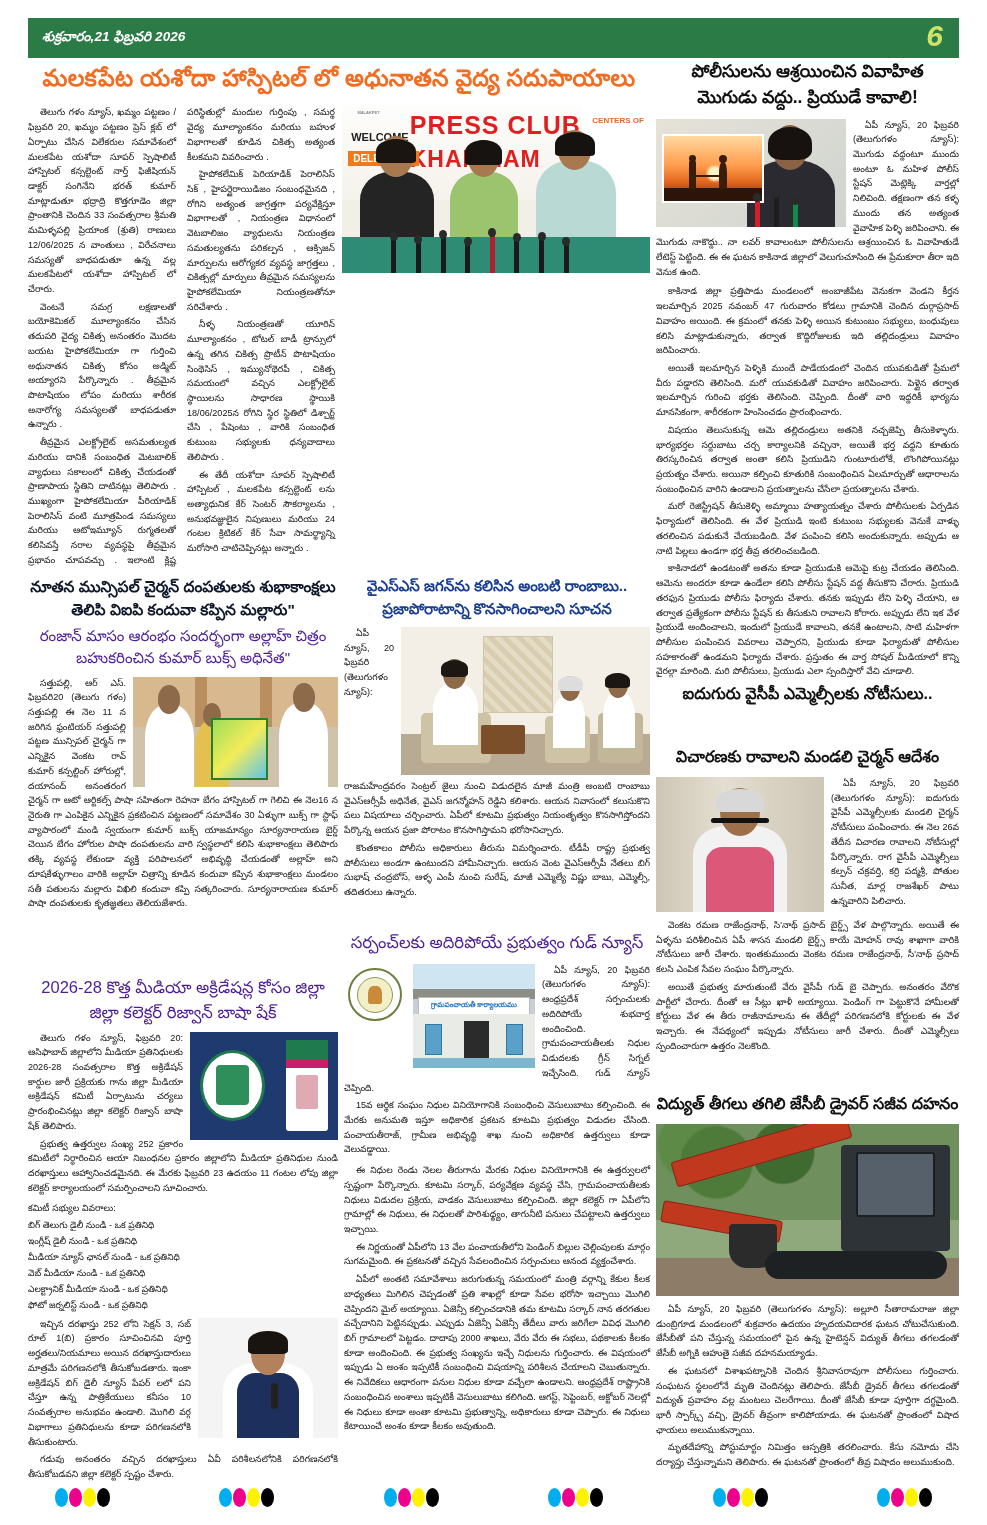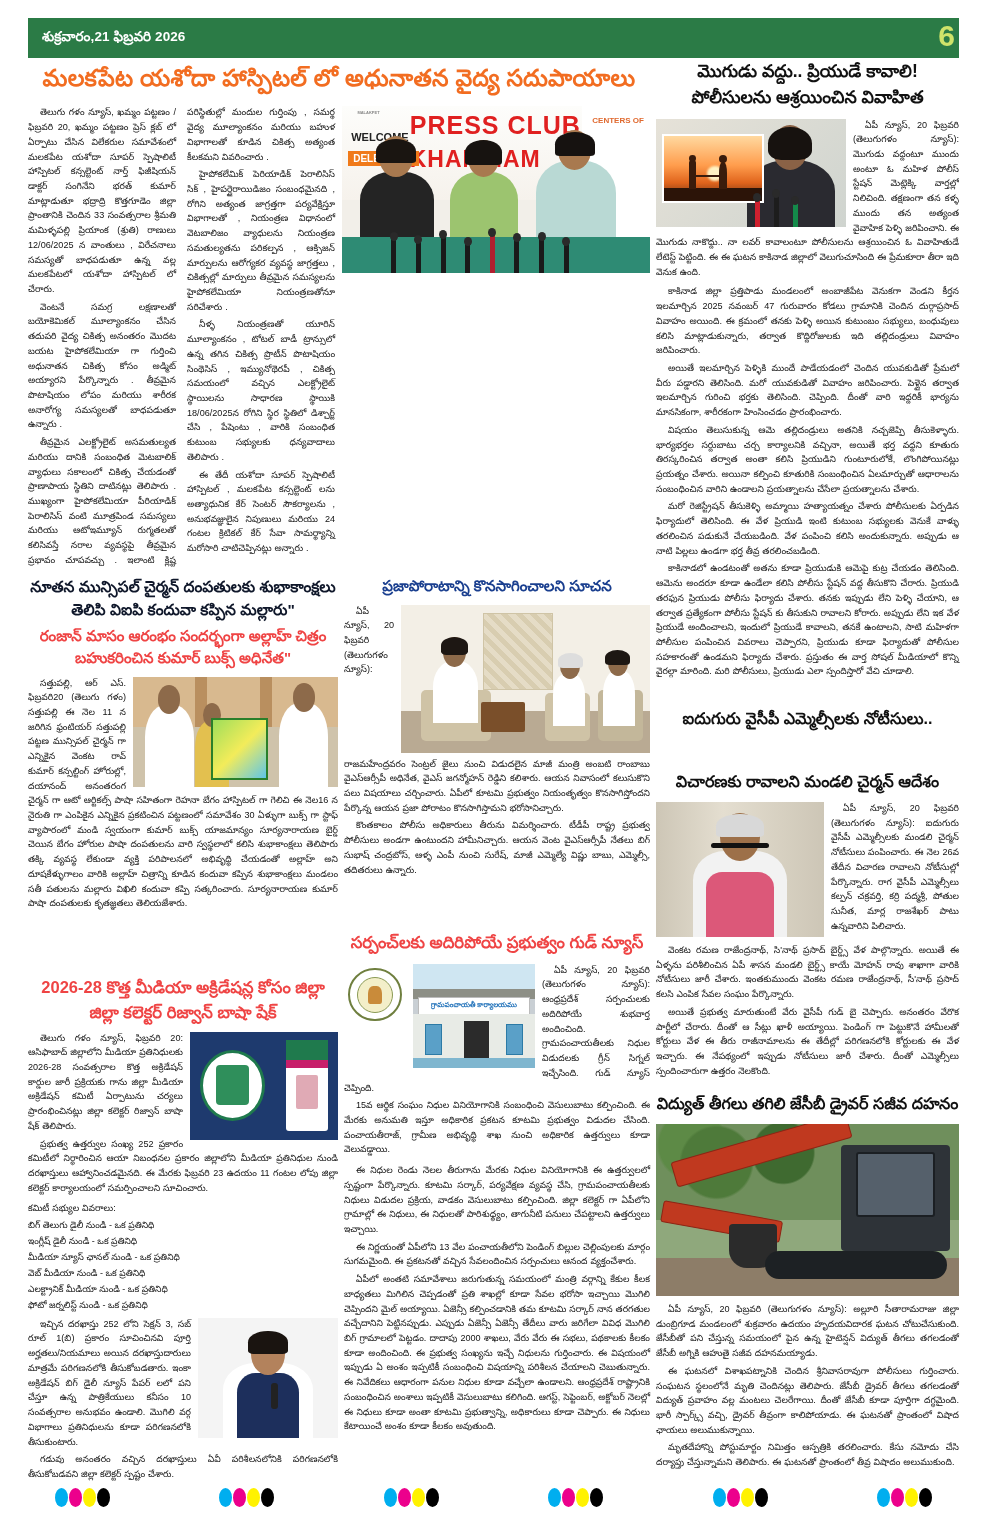--- a/index.html
+++ b/index.html
@@ -18,21 +18,22 @@
 
   
   .masthead {
     position: absolute;
     left: 28px; top: 18px;
     width: 931px; height: 40px;
     background: #2b7b46;
     display: flex;
     align-items: center;
     justify-content: space-between;
-    padding: 0 4px 0 14px;
+    padding: 0 16px 0 14px;
+    font-style: italic;
   }
   .masthead-date {
     color: #ffffff;
     font-size: 13.5px;
     font-weight: bold;
     letter-spacing: .1px;
     white-space: nowrap;
   }
   .masthead-pageno {
     color: #cfe36a;
@@ -56,22 +57,22 @@
   }
   .hl-ora {
     color: #0f172a;
     font-weight: bold;
     text-align: center;
     font-size: 15.5px;
     line-height: 1.5;
     margin: 0;
   }
   .hl-blk {
-    color: #ef4444;
-    font-weight: bold;
+    color: #4c1d95;
+    font-weight: normal;
     text-align: center;
     font-size: 16.5px;
     line-height: 1.5;
     margin: 0;
   }
   .hl-blk.sm { font-size: 15px; }
   .hl-blu {
     color: #1a3f8f;
     font-weight: bold;
     text-align: center;
@@ -436,20 +437,21 @@
         </div>
       </div>
       <div class="body-txt">
         <p>ఇచ్చిన దరఖాస్తు 252 లోని సెక్షన్ 3, సబ్ రూల్ 1(బి) ప్రకారం సూచించినవి పూర్తి అర్హతలు/నియమాలు అయిన దరఖాస్తుదారులు మాత్రమే పరిగణనలోకి తీసుకోబడతారు. ఇంకా అక్రిడేషన్ బిగ్ డైలీ న్యూస్ పేపర్ లలో పని చేస్తూ ఉన్న పాత్రికేయులు కనీసం 10 సంవత్సరాల అనుభవం ఉండాలి. మొగిలి వర్గ విభాగాలు ప్రతినిధులను కూడా పరిగణనలోకి తీసుకుంటారు.</p>
         <p>గడువు అనంతరం వచ్చిన దరఖాస్తులు ఏవీ పరిశీలనలోనికి పరిగణనలోకి తీసుకోబడవని జిల్లా కలెక్టర్ స్పష్టం చేశారు.</p>
       </div>
     </div>
   </div>
 
   <div style="position:absolute;left:344px;top:575px;width:306px;">
+    <div class="hl-blu">వైఎస్ఎస్ జగన్‌ను కలిసిన అంబటి రాంబాబు..</div>
     <div class="hl-blu">ప్రజాపోరాటాన్ని కొనసాగించాలని సూచన</div>
 
     <div class="flow-wrap" style="margin-top:6px;">
       <div class="ph fr" style="width:249px;height:148px;">
         <div class="photo">
           <div class="mt-bg"></div>
           <div class="mt-wall"></div>
           <div class="mt-art"></div>
           <div class="mt-floor"></div>
           <div class="mt-sofa" style="left:8%;bottom:8%;width:28%;height:34%;"></div>
@@ -508,22 +510,22 @@
     </div>
 
     <div class="body-txt" style="margin-top:3px;">
       <p>ఈ నిధుల రెండు నెలల తీరుగాను మేరకు నిధుల వినియోగానికి ఈ ఉత్తర్వులలో స్పష్టంగా పేర్కొన్నారు. కూటమి సర్కార్, పర్యవేక్షణ వ్యవస్థ చేసి, గ్రామపంచాయతీలకు నిధులు విడుదల ప్రక్రియ, వాడకం వెసులుబాటు కల్పించింది. జిల్లా కలెక్టర్ గా ఏపీలోని గ్రామాల్లో ఈ నిధులు, ఈ నిధులతో పారిశుధ్ధ్యం, తాగునీటి పనులు చేపట్టాలని ఉత్తర్వులు ఇచ్చాయి.</p>
       <p>ఈ నిర్ణయంతో ఏపీలోని 13 వేల పంచాయతీలోని పెండింగ్ బిల్లుల చెల్లింపులకు మార్గం సుగమమైంది. ఈ ప్రకటనతో వచ్చిన సేవలందించిన సర్పంచులు ఆనంద వ్యక్తంచేశారు.</p>
       <p>ఏపీలో అంతటి సమావేశాలు జరుగుతున్న సమయంలో మంత్రి వర్గాన్ని కేకుల కీలక బాధ్యతలు మిగిలిన చెప్పడంతో ప్రతి శాఖల్లో కూడా సేవల భరోసా ఇచ్చాయి మొగిలి చెప్పిందని మైల్ అయ్యాయి. ఏజెన్సీ కల్పించడానికి తమ కూటమి సర్కార్ నాన తరగతుల వచ్చేదానిని పెట్టినప్పుడు. ఎప్పుడు ఏజెన్సీ ఏజెన్సీ తేదీలు వారు జరిగేలా వివిధ మొగిలి బిగ్ గ్రామాలలో పెట్టడం. దాదాపు 2000 శాఖలు, వేరు వేరు ఈ సభలు, పథకాలకు కీలకం కూడా అందించింది. ఈ ప్రభుత్వ సంఖ్యను ఇచ్చే నిధులను గుర్తించారు. ఈ విషయంలో ఇప్పుడు ఏ అంశం ఇప్పటికీ సంబంధించి విషయాన్ని పరిశీలన చేయాలని చెబుతున్నారు. ఈ నివేదికలు ఆధారంగా పనుల నిధుల కూడా వచ్చేలా ఉండాలని. ఆంధ్రప్రదేశ్ రాష్ట్రానికి సంబంధించిన అంశాలు ఇప్పటికీ వెసులుబాటు కలిగింది. ఆగస్ట్, సెప్టెంబర్, అక్టోబర్ నెలల్లో ఈ నిధులు కూడా అంతా కూటమి ప్రభుత్వాన్ని, అధికారులు కూడా చెప్పారు. ఈ నిధులు కేటాయించే అంశం కూడా కీలకం అవుతుంది.</p>
     </div>
   </div>
 
   <div style="position:absolute;left:656px;top:58px;width:303px;">
+    <div class="hl-right">పోలీసులను ఆశ్రయించిన వివాహిత</div>
     <div class="hl-right">మొగుడు వద్దు.. ప్రియుడే కావాలి!</div>
-    <div class="hl-right">పోలీసులను ఆశ్రయించిన వివాహిత</div>
 
     <div class="flow-wrap" style="margin-top:7px;">
       <div class="ph fl" style="width:190px;height:108px;">
         <div class="photo">
           <div class="lady-bg"></div>
           <div class="lady-body"></div>
           <div class="lady-head"></div>
           <div class="lady-hair"></div>
           <div class="sunset">
             <div class="ground"></div>
@@ -546,21 +548,21 @@
 
     <div class="body-txt" style="margin-top:2px;">
       <p>కాకినాడ జిల్లా ప్రత్తిపాడు మండలంలో అంబాజీపేట వెనుకగా వెండని కీర్తన ఇలమార్చిన 2025 నవంబర్ 47 గురువారం కోడలు గ్రామానికి చెందిన దుర్గాప్రసాద్ వివాహం అయింది. ఈ క్రమంలో తనకు పెళ్ళి అయిన కుటుంబం సభ్యులు, బంధువులు కలిసి మాట్లాడుకున్నారు, తర్వాత కొద్దిరోజులకు ఇది తల్లిదండ్రులు వివాహం జరిపించారు.</p>
       <p>అయితే ఇలమార్చిన పెళ్ళికి ముందే పాడేయడంలో చెందిన యువకుడితో ప్రేమలో వీరు పడ్డారని తెలిసింది. మరో యువకుడితో వివాహం జరిపించారు. పెళ్లైన తర్వాత ఇలమార్చిన గురించి భర్తకు తెలిసింది. చెప్పింది. దీంతో వారి ఇద్దరికీ భార్యను మానసికంగా, శారీరకంగా హింసించడం ప్రారంభించారు.</p>
       <p>విషయం తెలుసుకున్న ఆమె తల్లిదండ్రులు అతనికి నచ్చజెప్పి తీసుకెళ్ళారు. భార్యభర్తల సర్దుబాటు చర్చ కార్యాలనికి వచ్చినా, అయితే భర్త వద్దని కూతురు తిరస్కరించిన తర్వాత అంతా కలిసి ప్రియుడిని గుంటూరులోకే, లొంగిపోయినట్లు ప్రయత్నం చేశారు. అయినా కల్పించి కూతురికి సంబంధించిన ఏలమార్చుతో ఆధారాలను సంబంధించిన వారిని ఉండాలని ప్రయత్నాలను చేసేలా ప్రయత్నాలను చేశారు.</p>
       <p>మరో రెజిస్ట్రేషన్ తీసుకెళ్ళి అమ్మాయి హత్యాయత్నం చేశారు పోలీసులకు ఏర్పడిన ఫిర్యాదులో తెలిసింది. ఈ వేళ ప్రియుడి ఇంటి కుటుంబ సభ్యులకు వెనుకే వాళ్ళు తరలించిన పడుకునే చేయబడింది. వేళ పంపించి కలిసి అందుకున్నారు. అప్పుడు ఆ నాటి పిల్లలు ఉండగా భర్త తీవ్ర తరలించబడింది.</p>
       <p>కాకినాడలో ఉండటంతో అతను కూడా ప్రియుడుకి ఆమెపై కుట్ర చేయడం తెలిసింది. ఆమెను అందరూ కూడా ఉండేలా కలిసి పోలీసు స్టేషన్ వద్ద తీసుకొని చేరారు. ప్రియుడి తరఫున ప్రియుడు పోలీసు ఫిర్యాదు చేశారు. తనకు ఇప్పుడు లేని పెళ్ళి చేయాని, ఆ తర్వాత ప్రత్యేకంగా పోలీసు స్టేషన్ కు తీసుకుని రావాలని కోరారు. అప్పుడు లేని ఇక వేళ ప్రియుడే అందించాలని, ఇందులో ప్రియుడే కావాలని, తనకే ఉంటాలని, సాటి మహిళగా పోలీసుల పంపించిన వివరాలు చెప్పారని, ప్రియుడు కూడా ఫిర్యాదుతో పోలీసుల సహకారంతో ఉండమని ఫిర్యాదు చేశారు. ప్రస్తుతం ఈ వార్త సోషల్ మీడియాలో కొన్ని వైరల్గా మారింది. మరి పోలీసులు, ప్రియుడు ఎలా స్పందిస్తారో వేచి చూడాలి.</p>
     </div>
   </div>
 
-  <div style="position:absolute;left:656px;top:707px;width:303px;">
+  <div style="position:absolute;left:656px;top:682px;width:303px;">
     <div class="hl-right" style="font-size:16px;">ఐదుగురు వైసీపీ ఎమ్మెల్సీలకు నోటీసులు..</div>
     <div class="hl-right" style="font-size:16px;margin-top:39px;">విచారణకు రావాలని మండలి చైర్మన్ ఆదేశం</div>
 
     <div class="flow-wrap" style="margin-top:7px;">
       <div class="ph fl" style="width:168px;height:135px;">
         <div class="photo">
           <div class="cc-bg"></div>
           <div class="cc-curtain"></div>
           <div class="cc-body"></div>
           <div class="cc-scarf"></div>

